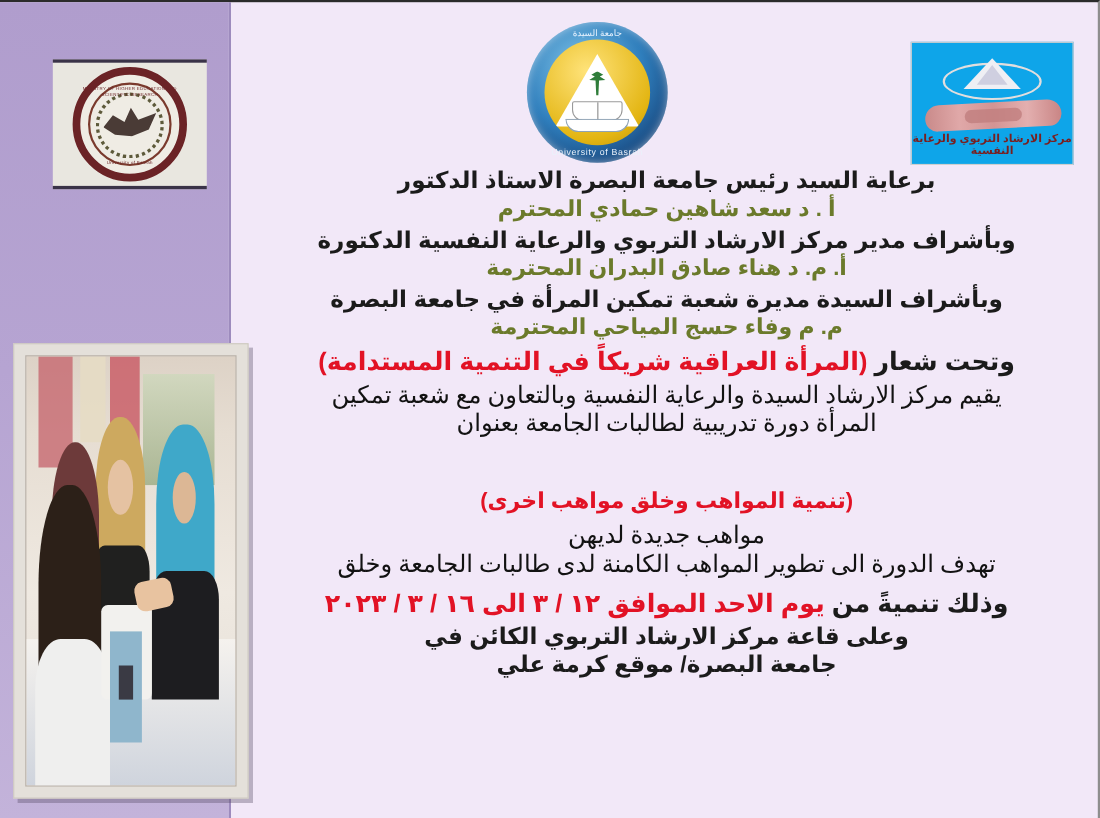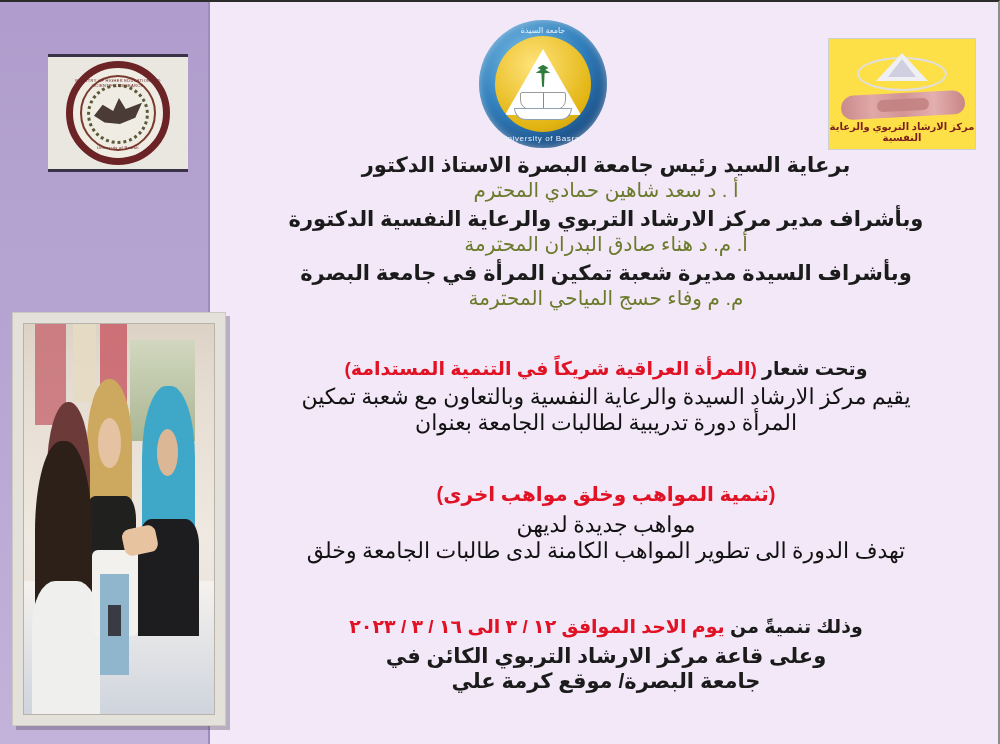--- a/index.html
+++ b/index.html
@@ -137,21 +137,21 @@
   .univ-book:after{content:"";position:absolute;left:50%;top:0;width:1px;height:100%;background:#8a8a8a;}
   .univ-boat{
     position:absolute;left:50%;bottom:12%;transform:translateX(-50%);
     width:56px;height:10px;background:#ffffff;border-radius:0 0 18px 18px;border:1px solid #8fa3b5;
   }
   .univ-ar{position:absolute;left:0;right:0;top:6px;text-align:center;font-size:8px;color:#e9f3ff;letter-spacing:1px;}
   .univ-en{position:absolute;left:0;right:0;bottom:5px;text-align:center;font-size:8px;color:#eaf2fb;letter-spacing:.6px;}
 
   .center-frame{
     position:absolute;left:828px;top:36px;width:148px;height:112px;
-    background:#fde047;border:1px solid #cfcfcf;
+    background:#0ea5e9;border:1px solid #cfcfcf;
     box-sizing:border-box;overflow:hidden;
   }
   .cf-tri{
     position:absolute;left:50%;top:14px;transform:translateX(-50%);
     width:0;height:0;border-left:26px solid transparent;border-right:26px solid transparent;
     border-bottom:28px solid #efeff4;
   }
   .cf-tri2{
     position:absolute;left:50%;top:20px;transform:translateX(-50%);
     width:0;height:0;border-left:14px solid transparent;border-right:14px solid transparent;
@@ -177,27 +177,27 @@
   }
 
   
   .content{
     position:absolute;left:212px;top:150px;width:788px;
     text-align:center;
     direction:rtl;
   }
   .ln{margin:0;padding:0 14px;line-height:1.22;}
   .b1{font-size:21px;font-weight:bold;color:#1b1b1b;letter-spacing:0;}
-  .g1{font-size:20px;font-weight:normal;color:#6b7a2b;}
+  .g1{font-size:20px;font-weight:bold;color:#6b7a2b;}
   .r1{font-size:20px;font-weight:bold;color:#e21225;margin-top:40px;}
   .blk-serif{
     font-family:"Liberation Serif","DejaVu Serif",serif;
     font-size:22px;color:#121212;font-weight:normal;line-height:1.18;
   }
-  .mixed{font-size:19px;font-weight:bold;color:#1b1b1b;margin-top:43px;}
+  .mixed{font-size:23px;font-weight:bold;color:#1b1b1b;}
   .mixed .red{color:#e21225;}
   .sp-4{height:4px;}
   .sp-6{height:6px;}
   .sp-8{height:8px;}
 </style>
 </head>
 <body>
 
 <div id="poster">
 

